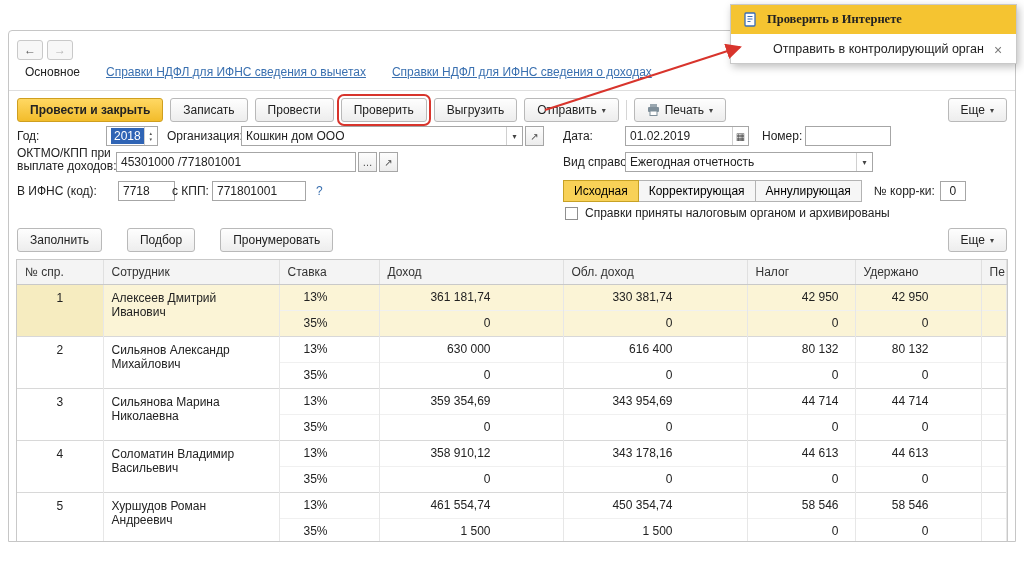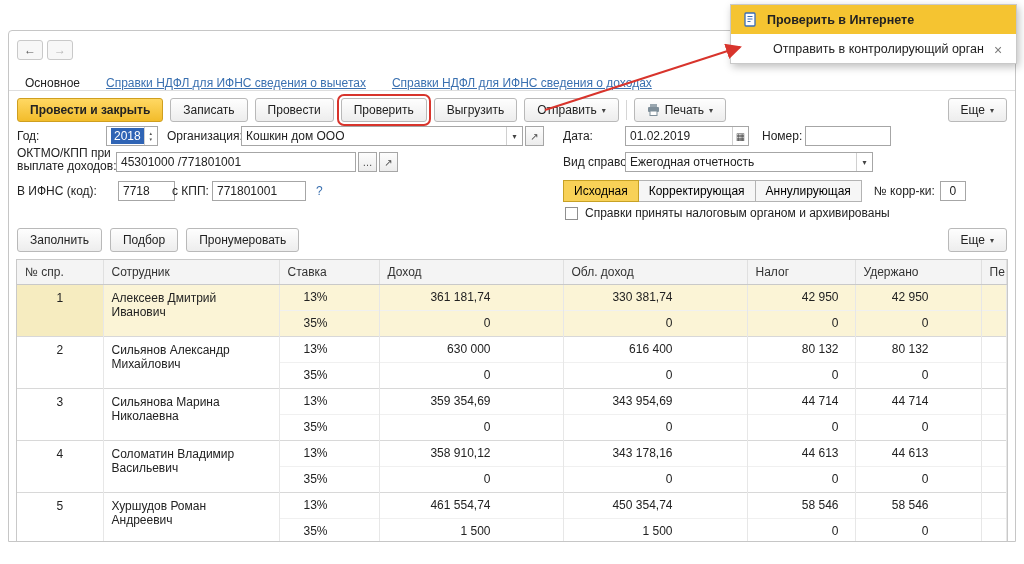--- a/index.html
+++ b/index.html
@@ -9,21 +9,21 @@
 
   
   .window { position:absolute; left:8px; top:30px; width:1008px; height:512px; background:#fff; border:1px solid #c6c6c6; border-radius:4px 4px 0 0; }
 
   .titlebar { position:absolute; left:8px; top:6px; right:34px; height:26px; display:flex; align-items:center; gap:4px; }
   .navbtn { width:26px; height:20px; border:1px solid #c9c9c9; border-radius:3px; background:#f7f7f7; font-size:12px; color:#555; display:flex; align-items:center; justify-content:center; }
   .navbtn.fwd { color:#b3b3b3; }
   .title { margin-left:56px; font-size:13px; font-weight:bold; color:#333; white-space:nowrap; }
   .closebtn { position:absolute; top:10px; right:8px; width:18px; height:18px; border:none; background:transparent; color:#7a7a7a; font-size:14px; line-height:16px; z-index:300; }
 
-  .tabs { position:absolute; left:0; right:0; top:34px; height:26px; padding-left:16px; display:flex; align-items:flex-end; gap:26px; border-bottom:1px solid #dedede; font-size:12px; }
+  .tabs { position:absolute; left:0; right:0; top:34px; height:26px; padding-left:16px; display:flex; align-items:flex-start; gap:26px; border-bottom:1px solid #dedede; font-size:12px; }
   .tab.active { color:#222; }
   .tab.link { color:#3a70b0; text-decoration:underline; }
 
   .toolbar { position:absolute; left:8px; right:8px; top:66px; height:26px; display:flex; align-items:center; gap:7px; }
   .btn { height:24px; border:1px solid #b9b9b9; border-radius:3px; background:linear-gradient(#fefefe,#ededed); padding:0 12px; font-size:12px; display:inline-flex; align-items:center; gap:5px; color:#222; white-space:nowrap; }
   .btn.primary { background:linear-gradient(#ffd863,#f2bc2b); border-color:#cf9f1f; font-weight:bold; }
   .btn.annotated { outline:2px solid #d8342c; outline-offset:2px; }
   .caret { font-size:8px; color:#444; }
   .tb-divider { width:1px; height:20px; background:#d5d5d5; }
   .btn.more { margin-left:auto; }
@@ -40,21 +40,21 @@
   .help { color:#3a70b0; }
   .seggroup { position:absolute; left:554px; top:57px; display:flex; align-items:center; }
   .seg { height:22px; border:1px solid #b3b3b3; background:#f6f6f6; padding:0 10px; font-size:12px; display:inline-flex; align-items:center; margin-left:-1px; border-radius:0; }
   .seg:first-child { margin-left:0; }
   .seg.on { background:#f8d157; border-color:#c7a125; position:relative; z-index:1; }
   .corr-lbl { margin-left:12px; }
   .corr-field { margin-left:5px; width:26px; height:20px; border:1px solid #a6a6a6; background:#fff; display:flex; align-items:center; justify-content:center; font-size:12px; }
   .checkrow { position:absolute; left:556px; top:83px; display:flex; align-items:center; gap:7px; }
   .checkbox { width:13px; height:13px; border:1px solid #8f8f8f; background:#fff; }
 
-  .tbar2 { position:absolute; left:8px; right:8px; top:196px; height:26px; display:flex; align-items:center; gap:8px; }
+  .tbar2 { position:absolute; left:8px; right:8px; top:196px; height:26px; display:flex; align-items:center; gap:25px; }
 
   
   .grid { position:absolute; left:7px; right:7px; top:228px; bottom:0; border:1px solid #c9c9c9; border-bottom:none; background:#fff; overflow:hidden; }
   .grid table { width:100%; border-collapse:collapse; table-layout:fixed; font-size:12px; }
   .grid th { height:24px; background:#f4f4f4; border-bottom:1px solid #c9c9c9; border-right:1px solid #e0e0e0; font-weight:normal; text-align:left; padding-left:8px; color:#333; }
   .grid td { border-right:1px solid #e7e7e7; height:26px; padding:0; color:#222; }
   tr.g1 td { border-top:1px solid #d8d8d8; }
   tr.g1.first td { border-top:none; }
   tr.g2 td { border-top:1px solid #f0f0f0; }
   td.c-num { text-align:center; vertical-align:top; padding-top:6px; }
@@ -65,21 +65,21 @@
   td.c-taxable { padding-right:74px; }
   td.c-tax { padding-right:16px; }
   td.c-withheld { padding-right:52px; }
   tr.sel td { background:#fbf4d6; }
   tr.sel td.c-num { background:#f6ecc0; }
 
   
   .annot-svg { position:absolute; left:0; top:0; z-index:160; pointer-events:none; }
   .menu { position:absolute; left:730px; top:4px; width:287px; background:#fff; border:1px solid #c9c9c9; box-shadow:2px 3px 8px rgba(0,0,0,0.25); z-index:150; }
   .mitem { height:29px; display:flex; align-items:center; padding:0 12px; gap:9px; font-size:12.5px; color:#222; }
-  .mitem.hl { background:#f5c431; font-weight:bold; }
+  .mitem.hl { background:#f5c431; font-weight:bold;font-family:Liberation Serif, serif; }
   .mitem.plain { padding-left:22px;justify-content:center; }
   .micon { display:flex; align-items:center; }
 </style>
 </head>
 <body>
 
 <div class="window">
 
   <div class="titlebar">
     <button class="navbtn">

